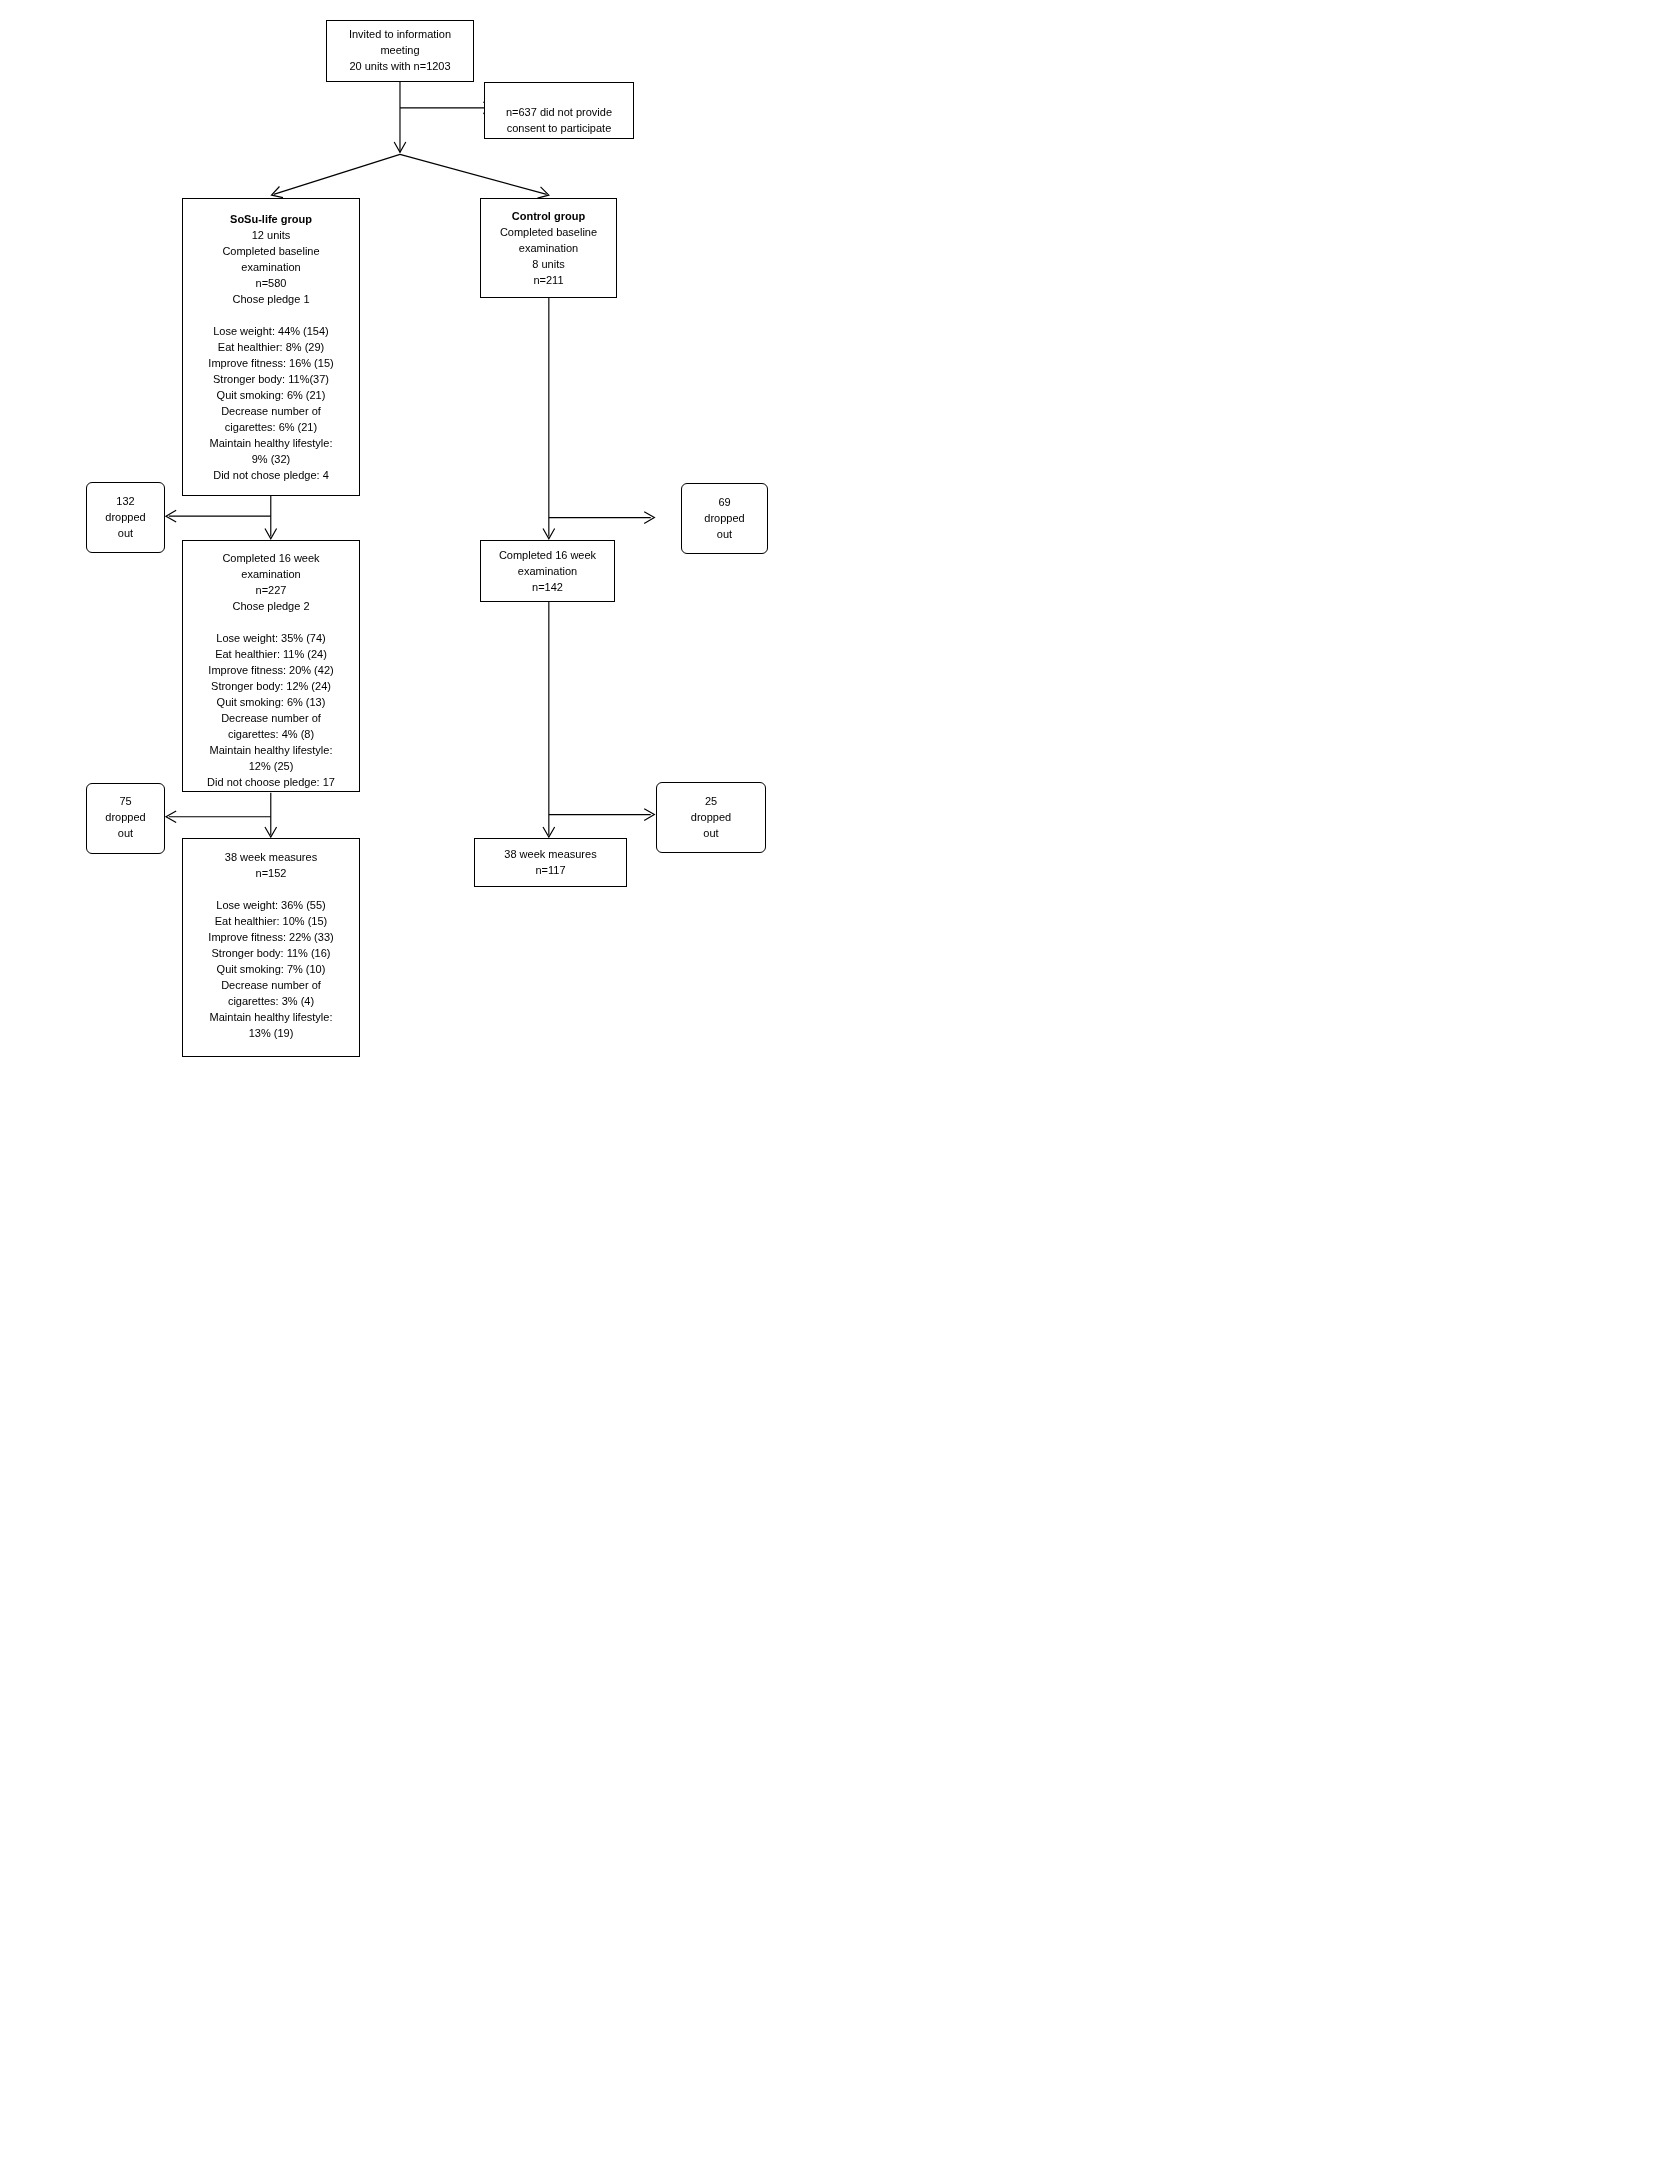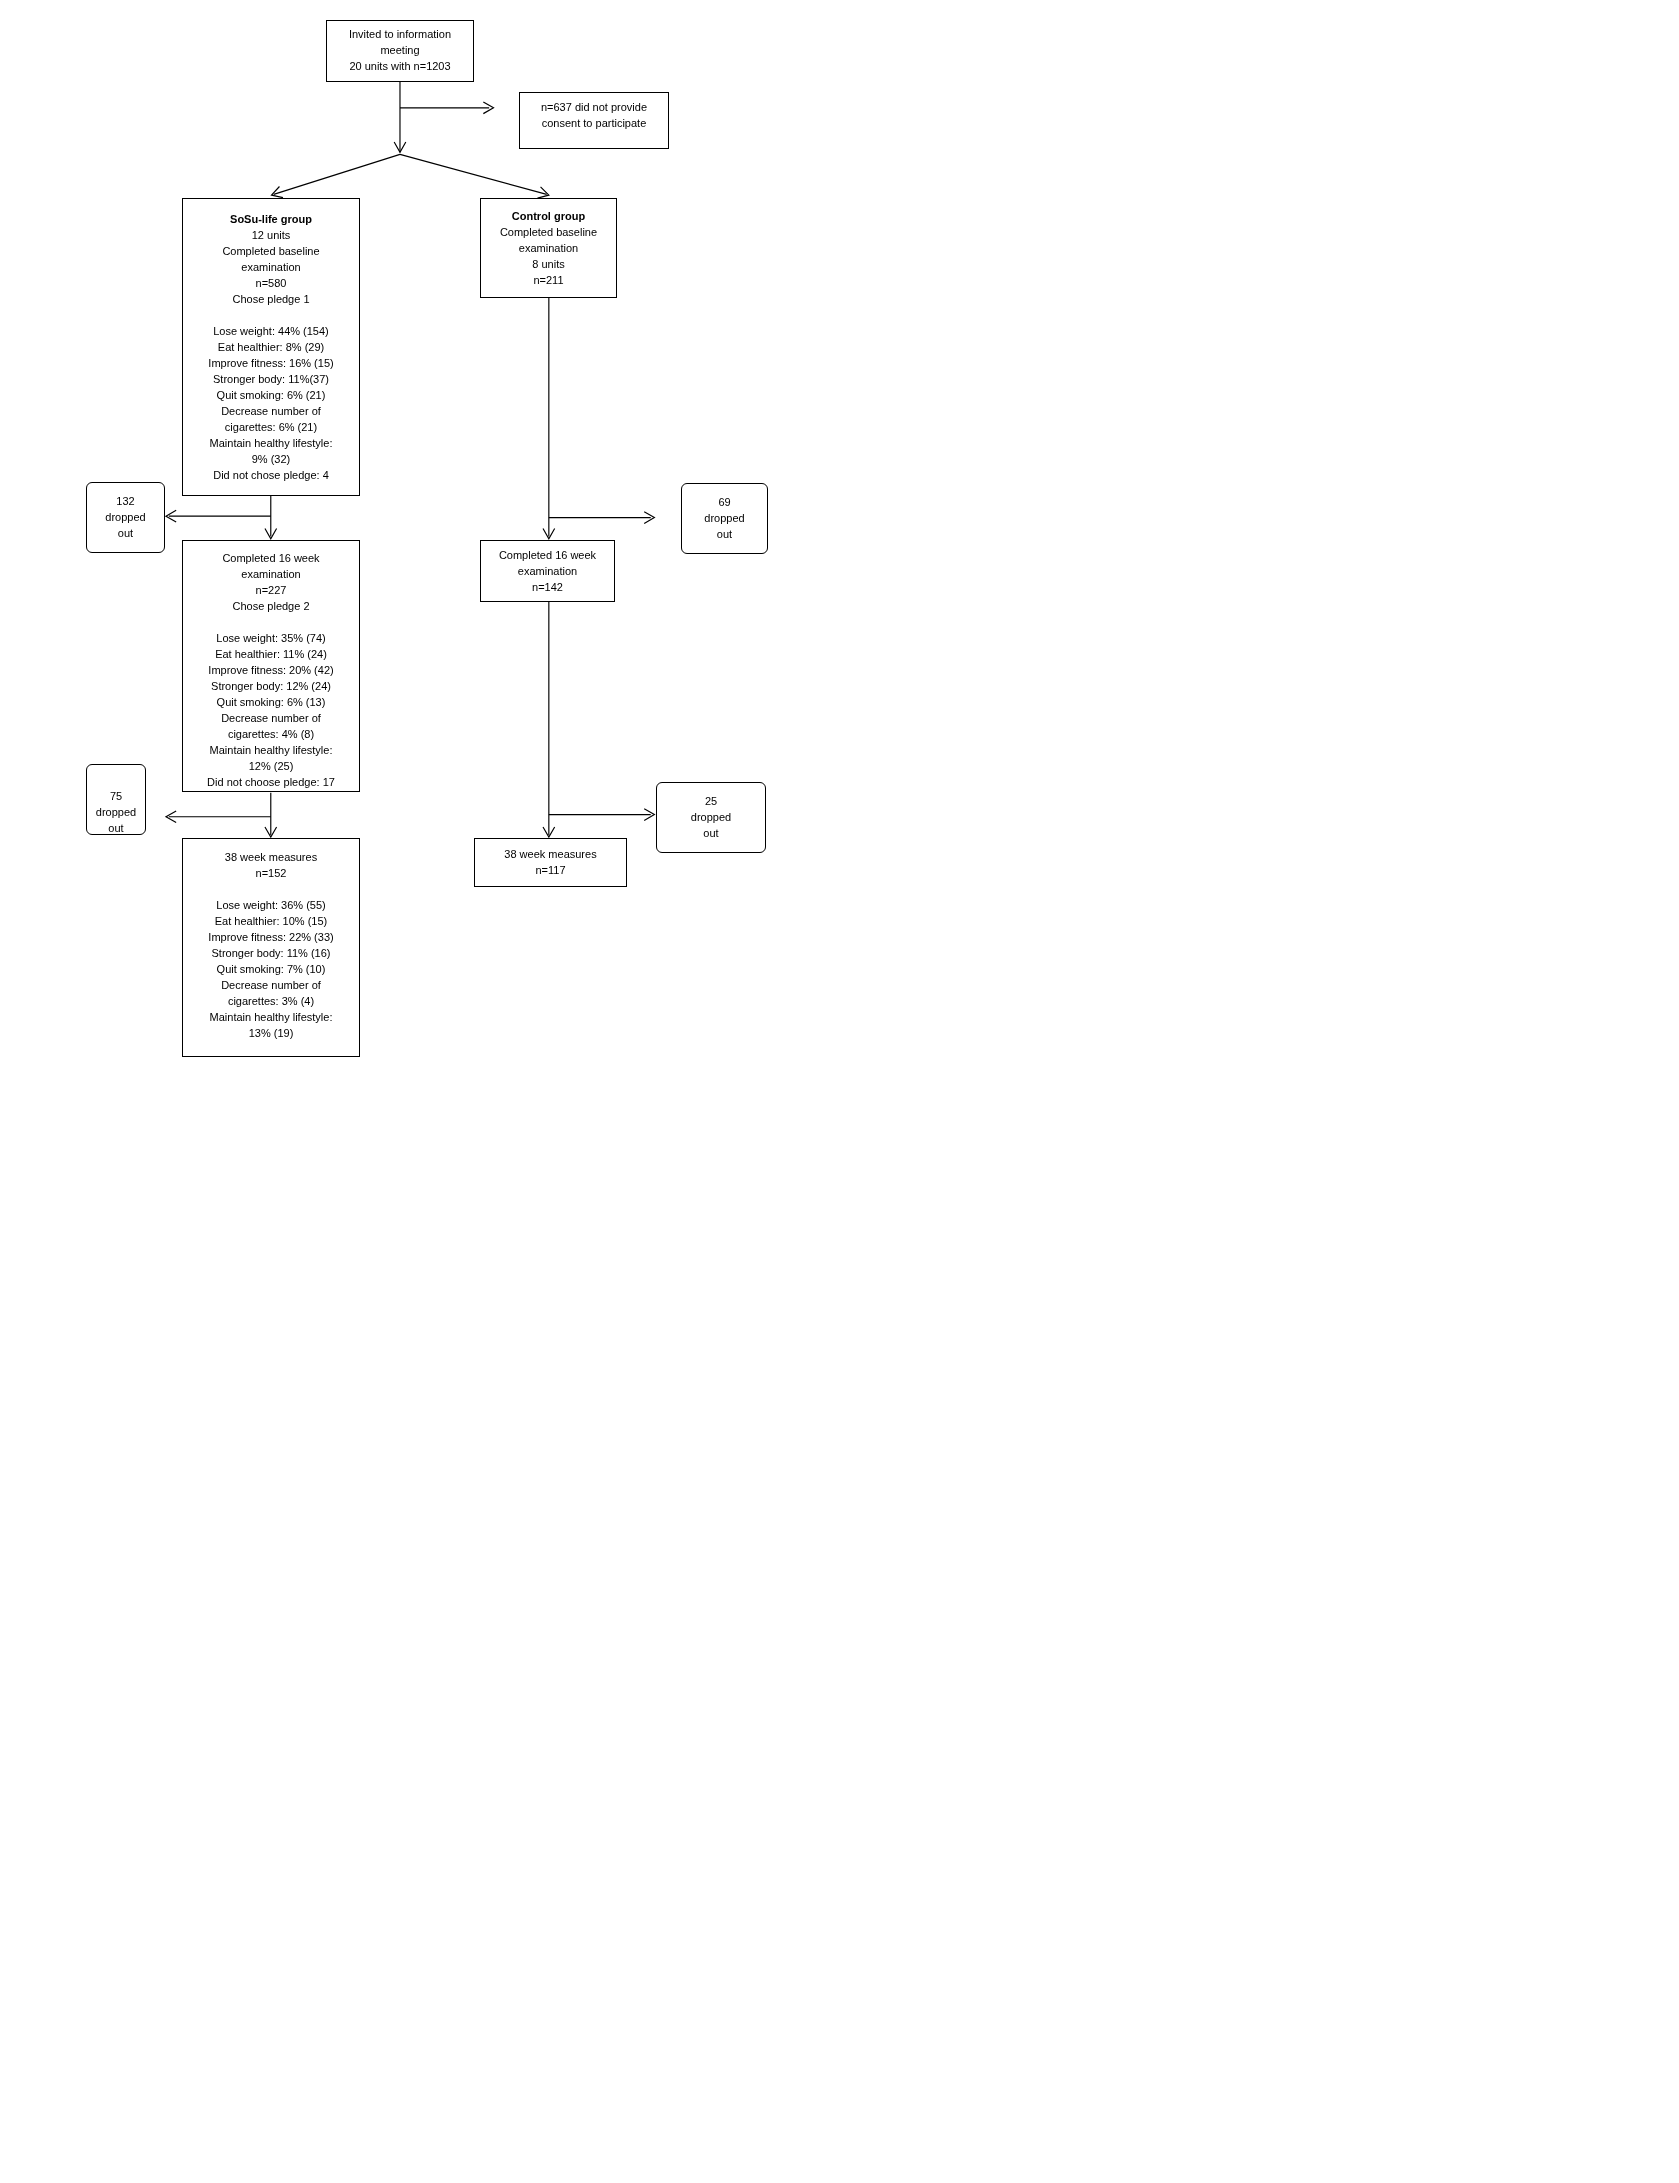--- a/index.html
+++ b/index.html
@@ -37,28 +37,28 @@
   }
   .rounded {
     border-width: 1.1px;
     border-radius: 6px;
   }
   .box-title {
     font-weight: 700;
   }
   
   .b-invited          { left: 326px; top: 19.6px;   width: 148px; height: 62px;  padding-top: 5.8px;  }
-  .b-consent          { left: 519px; top: 82px;  width: 150px; height: 57px;  padding-top: 6px; margin-top: 10px; }
+  .b-consent          { left: 484px; top: 82px;  width: 150px; height: 57px;  padding-top: 21px; }
   .b-sosu-baseline    { left: 182px; top: 198px;  width: 178px; height: 298px; padding-top: 11.6px; }
   .b-control-baseline { left: 480px; top: 198px;  width: 137px; height: 100px; padding-top: 8.7px; }
   .b-d132             { left: 86px; top: 482px;  width: 79px; height: 71px;  padding-top: 10.2px; }
   .b-d69              { left: 681px; top: 483px;  width: 87px; height: 71px;  padding-top: 10.2px; }
   .b-sosu-16wk        { left: 182px; top: 540px;  width: 178px; height: 252px; padding-top: 8.7px; }
   .b-control-16wk     { left: 480px; top: 540px;  width: 135px; height: 62px;  padding-top: 5.8px;  }
-  .b-d75              { left: 86px; top: 764px; width: 60px; height: 71px;  padding-top: 23px; }
+  .b-d75              { left: 86px; top: 783px; width: 79px; height: 71px;  padding-top: 9px; }
   .b-d25              { left: 656px; top: 782px; width: 110px; height: 71px;  padding-top: 10.2px; }
   .b-sosu-38wk        { left: 182px; top: 838px; width: 178px; height: 219px; padding-top: 10.2px; }
   .b-control-38wk     { left: 474px; top: 838px; width: 153px; height: 49px;  padding-top: 7.3px; }
 </style>
 </head>
 <body>
 
 <div id="canvas">
 
   <svg id="connectors" viewBox="0 0 1154 1500" xmlns="http://www.w3.org/2000/svg">

